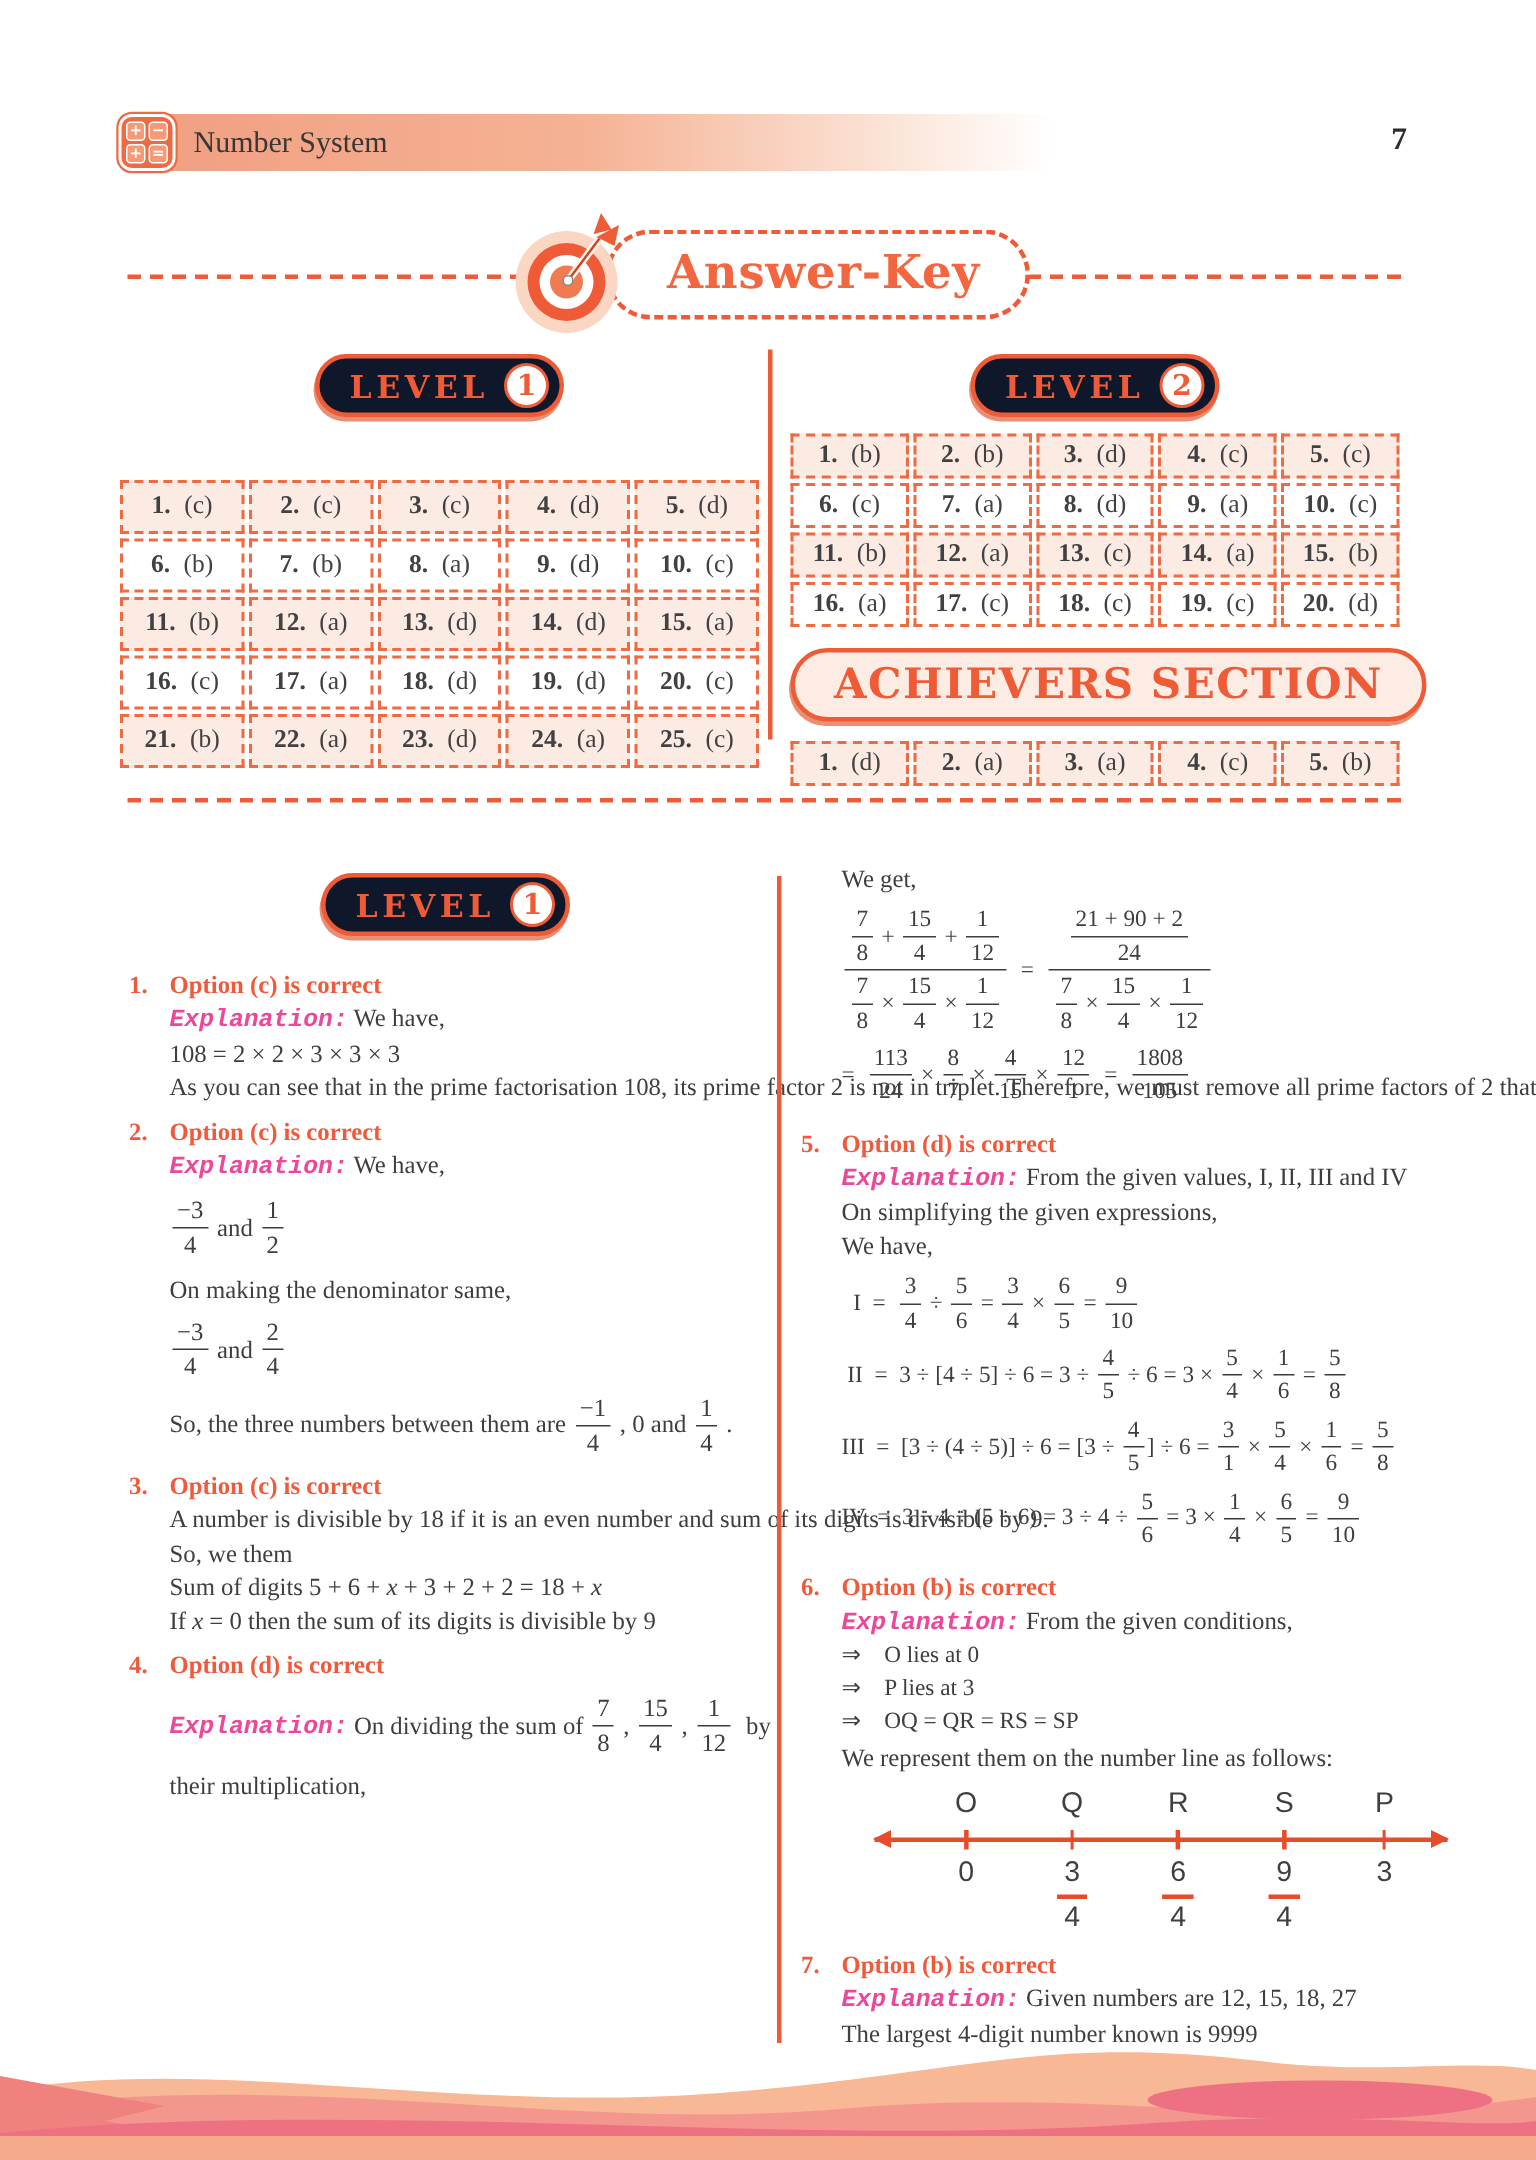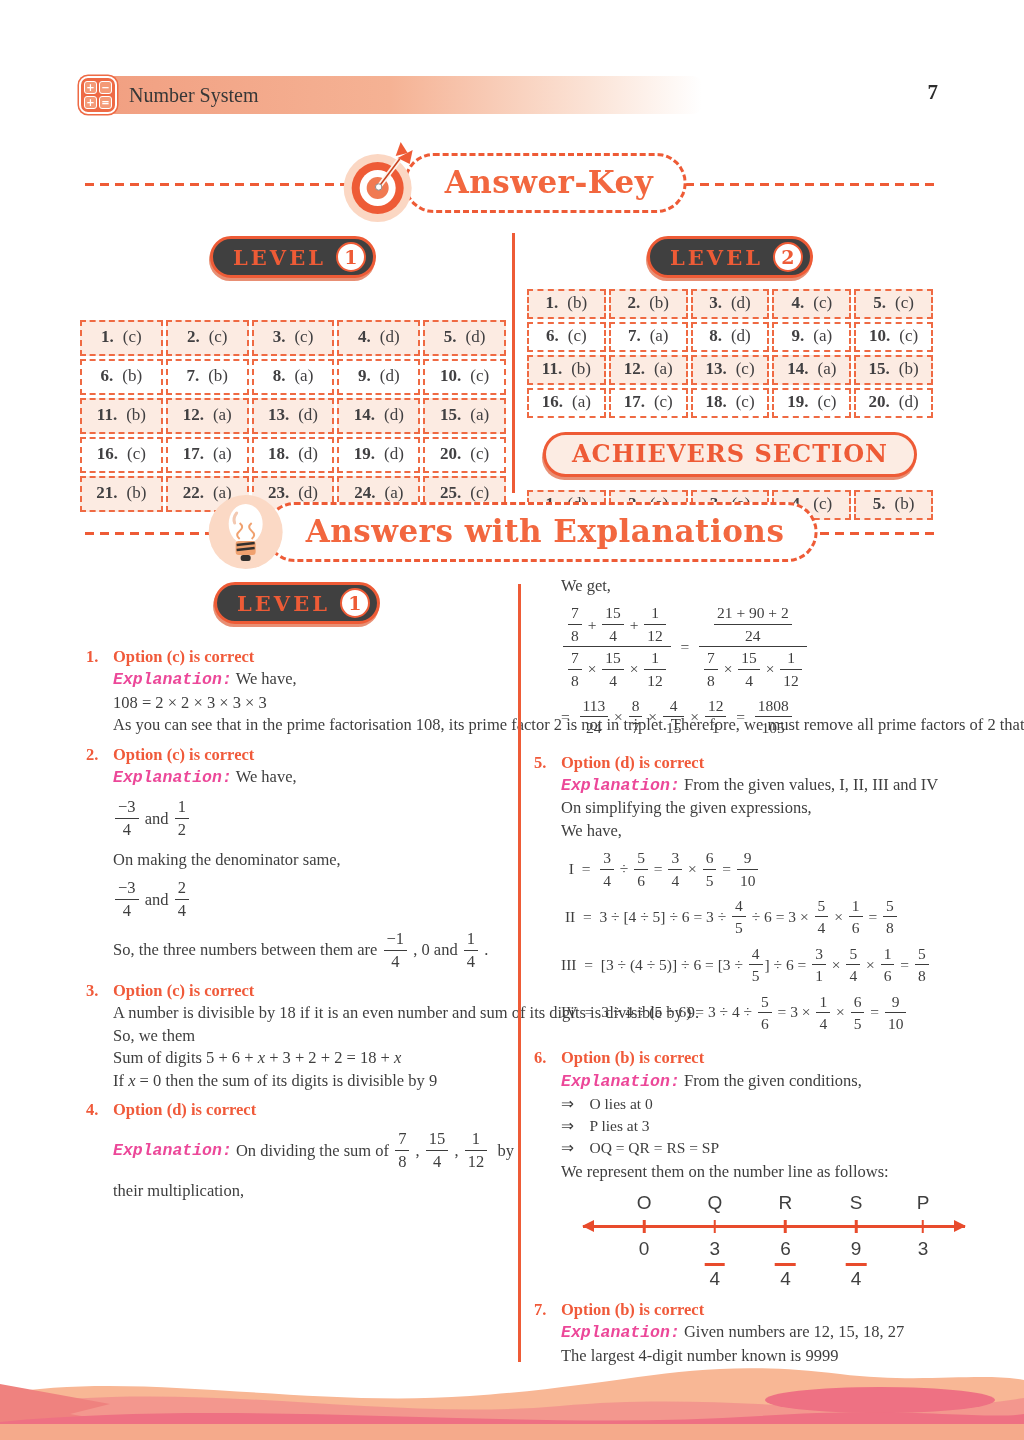--- a/index.html
+++ b/index.html
@@ -26,30 +26,30 @@
   .banner .dash { position:absolute; top:50%; left:85px; right:84px; height:3px;
     background:repeating-linear-gradient(90deg,#ee5b36 0 9px, transparent 9px 15px); }
   .banner .center { position:absolute; left:50%; top:50%; transform:translate(-50%,-50%);
     display:flex; align-items:center; }
   .banner-icon { margin-right:-20px; position:relative; z-index:2; }
   .banner-pill { background:#fff; border:3px dashed #ee5b36; border-radius:32px;
     padding:8px 30px 10px 38px; font-size:31px; font-weight:bold; color:#f2673f;
     font-family:"DejaVu Serif", serif; letter-spacing:.5px; white-space:nowrap; }
 
   
-  .level-badge { display:flex; align-items:center; gap:10px; background:#404040; border:3px solid #ee5b36;
+  .level-badge { display:flex; align-items:center; gap:10px; background:#0f172a; border:3px solid #ee5b36;
     border-radius:26px; padding:3px 7px 3px 20px; width:max-content; margin:0 auto;
     box-shadow:-1px 3px 0 rgba(224,106,70,.75); }
   .level-badge .lv { color:#ee5b36; font-weight:bold; font-size:21px; letter-spacing:3px;
     font-family:"DejaVu Serif", serif; }
   .level-badge .lnum { width:30px; height:30px; border-radius:50%; background:#fff; border:2.5px solid #ee5b36;
     color:#ee5b36; font-weight:bold; font-size:19px; display:flex; align-items:center; justify-content:center;
     font-family:"DejaVu Serif", serif; box-sizing:border-box; }
   .achievers-badge { background:#fcece3; border:3px solid #ee5b36; border-radius:28px; width:max-content;
-    margin:14px auto 0; padding:4px 26px 6px; color:#ee5b36; font-weight:bold; font-size:24px;
+    margin:14px auto 0; padding:4px 26px 6px; color:#ee5b36; font-weight:bold; font-size:28px;
     letter-spacing:1px; font-family:"DejaVu Serif", serif; box-shadow:-1px 3px 0 rgba(224,106,70,.75); }
 
   
   .ak-left  { position:absolute; left:80px;  top:236px; width:426px; }
   .ak-right { position:absolute; left:527px; top:236px; width:406px; }
   .vdiv1 { position:absolute; left:512px; top:233px; width:3px; height:260px; background:#ee5b36; }
   .ak-table { display:grid; grid-template-columns:repeat(5,1fr); gap:3px; }
   #table-level1 { margin-top:42px; }
   #table-level2 { margin-top:11px; }
   #table-achievers { margin-top:13px; }
@@ -356,34 +356,20 @@
         </div>
         <div class="akcell pink">
           <span class="qn">5.</span>
           <span class="qa">(b)</span>
         </div>
       </div>
   </div>
 
   <div class="banner" id="banner-explanations">
     <div class="dash"></div>
-    <div class="center">
-      <svg class="banner-icon" width="78" height="78" viewBox="0 0 78 78">
-        <circle cx="39" cy="39" r="37" fill="#fbd9c5"></circle>
-        <ellipse cx="39" cy="31" rx="17" ry="20" fill="#ffffff"></ellipse>
-        <path d="M30,20 q-4,5 -2,10" stroke="#f3c9b2" stroke-width="3" fill="none" stroke-linecap="round"></path>
-        <path d="M33,46 q-5,-4 0,-8 q5,-4 0,-8" stroke="#f0a16f" stroke-width="2" fill="none"></path>
-        <path d="M45,46 q5,-4 0,-8 q-5,-4 0,-8" stroke="#f0a16f" stroke-width="2" fill="none"></path>
-        <rect x="29" y="48" width="20" height="14" rx="3" fill="#f0a16f"></rect>
-        <line x1="30" y1="52" x2="48" y2="50" stroke="#33302e" stroke-width="2.6"></line>
-        <line x1="30" y1="57" x2="48" y2="55" stroke="#33302e" stroke-width="2.6"></line>
-        <rect x="34" y="62" width="10" height="6" rx="2.5" fill="#33302e"></rect>
-      </svg>
-      <div class="banner-pill">Answers with Explanations</div>
-    </div>
   </div>
 
   <div class="exp-left">
     <div class="level-badge">
       <span class="lv">LEVEL</span>
       <span class="lnum">1</span>
     </div>
     <div id="exp-left-items">
         <div class="itm">
           <div class="itm-num">1.</div>

